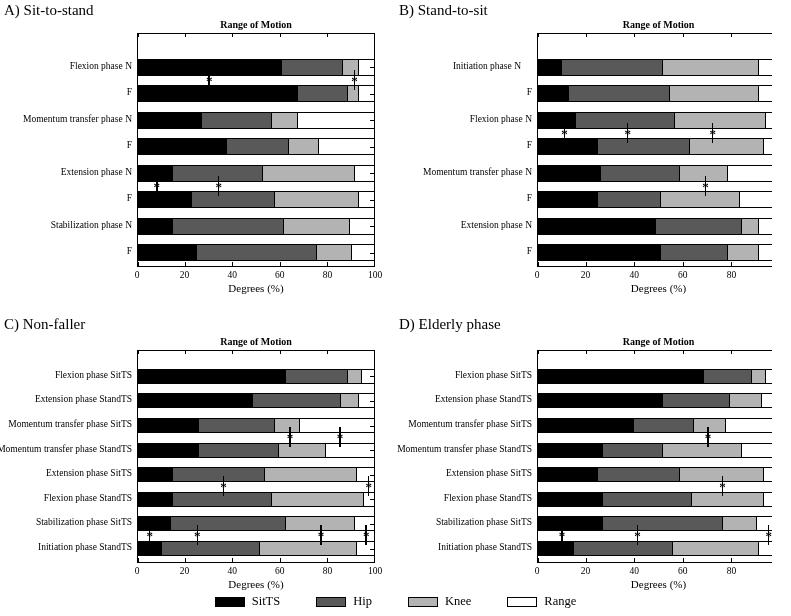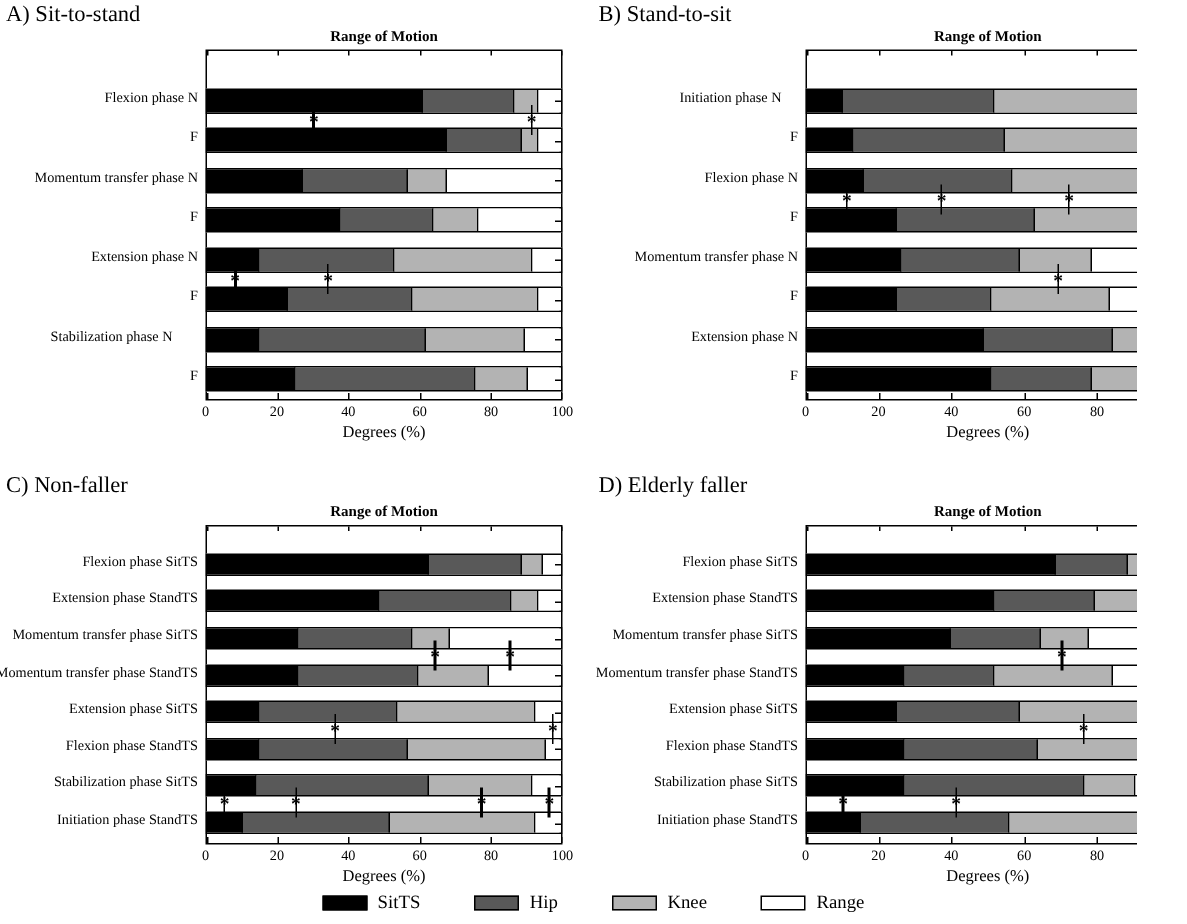--- a/index.html
+++ b/index.html
@@ -1,18 +1,18 @@
 <!DOCTYPE html>
 <html><head>
 <meta charset="utf-8">
 <style>
   html,body{margin:0;padding:0;background:#ffffff;}
   .figure{
     position:relative;width:758px;height:616px;background:#fff;
-    font-family:"Liberation Serif","DejaVu Serif",serif;color:#000;overflow:hidden;
+    font-family:"Liberation Serif","DejaVu Serif",serif;color:#000;overflow:hidden;padding-left:14px;
   }
   .panel{position:absolute;}
   .panel-label{position:absolute;left:4px;top:2px;font-size:15px;white-space:nowrap;}
   .plot-title{position:absolute;font-weight:bold;font-size:10px;text-align:center;white-space:nowrap;}
   .plot-box{position:absolute;border:1px solid #000;background:#fff;box-sizing:border-box;}
   .bar{position:absolute;display:flex;border:1px solid #000;box-sizing:border-box;background:#fff;}
   .seg{height:100%;box-sizing:border-box;}
   .seg:not(:last-child){border-right:1px solid #000;}
   .ylabel{position:absolute;font-size:9.5px;white-space:nowrap;text-align:right;line-height:11px;}
   .xtick-label{position:absolute;font-size:9.5px;text-align:center;width:26px;}
@@ -103,21 +103,21 @@
         <div class="tick" style="left: 188.8px; top: 0px; width: 1px; height: 3px;"></div>
         <div class="tick" style="left: 236px; bottom: 0px; width: 1px; height: 4px;"></div>
         <div class="tick" style="left: 236px; top: 0px; width: 1px; height: 3px;"></div>
       </div>
       <div class="ylabel" style="right: 263px; top: 60.75px;">Flexion phase N</div>
       <div class="ylabel" style="right: 263px; top: 87.25px;">F</div>
       <div class="ylabel" style="right: 263px; top: 113.75px;">Momentum transfer phase N</div>
       <div class="ylabel" style="right: 263px; top: 140.25px;">F</div>
       <div class="ylabel" style="right: 263px; top: 166.75px;">Extension phase N</div>
       <div class="ylabel" style="right: 263px; top: 193.25px;">F</div>
-      <div class="ylabel" style="right: 280px; top: 219.75px;">Stabilization phase N</div>
+      <div class="ylabel" style="right: 263px; top: 219.75px;">Stabilization phase N</div>
       <div class="ylabel" style="right: 263px; top: 246.25px;">F</div>
       <div class="marker-line" style="left: 208.4px; top: 69.5px; height: 20px;"></div>
       <div class="marker-star" style="left: 203.2px; top: 74.5px;">*</div>
       <div class="marker-line" style="left: 353.58px; top: 69.5px; height: 20px;"></div>
       <div class="marker-star" style="left: 348.38px; top: 74.5px;">*</div>
       <div class="marker-line" style="left: 156.04px; top: 175.5px; height: 20px;"></div>
       <div class="marker-star" style="left: 150.84px; top: 180.5px;">*</div>
       <div class="marker-line" style="left: 217.92px; top: 175.5px; height: 20px;"></div>
       <div class="marker-star" style="left: 212.72px; top: 180.5px;">*</div>
       <div class="xtick-label" style="left: 124px; top: 270px;">0</div>
@@ -324,21 +324,21 @@
       <div class="marker-star" style="left: 360.28px; top: 216.2px;">*</div>
       <div class="xtick-label" style="left: 124px; top: 252px;">0</div>
       <div class="xtick-label" style="left: 171.6px; top: 252px;">20</div>
       <div class="xtick-label" style="left: 219.2px; top: 252px;">40</div>
       <div class="xtick-label" style="left: 266.8px; top: 252px;">60</div>
       <div class="xtick-label" style="left: 314.4px; top: 252px;">80</div>
       <div class="xtick-label" style="left: 362px; top: 252px;">100</div>
       <div class="xlabel" style="left: 137px; width: 238px; top: 264px;">Degrees (%)</div>
     </div>
   <div class="panel" id="panel-3" style="left:395px;top:314px; width:396px; height:280px;">
-      <div class="panel-label">D) Elderly faller</div>
+      <div class="panel-label">D) Elderly phase</div>
       <div class="plot-title" style="left: 142px; width: 243px; top: 22px;">Range of Motion</div>
       <div class="plot-box" style="left: 142px; top: 36px; width: 243px; height: 213px;">
         <div class="bar" style="left: -1px; top: 17.8px; width: 242.514px; height: 15px;">
           <div class="seg" style="width: 69%; background: rgb(0, 0, 0);"></div>
           <div class="seg" style="width: 20%; background: rgb(89, 89, 89);"></div>
           <div class="seg" style="width: 6%; background: rgb(179, 179, 179);"></div>
           <div class="seg" style="width: 5%; background: rgb(255, 255, 255);"></div>
         </div>
         <div class="tick" style="right: 0px; top: 25.3px; width: 4px; height: 1px;"></div>
         <div class="bar" style="left: -1px; top: 42.4px; width: 242.514px; height: 15px;">

